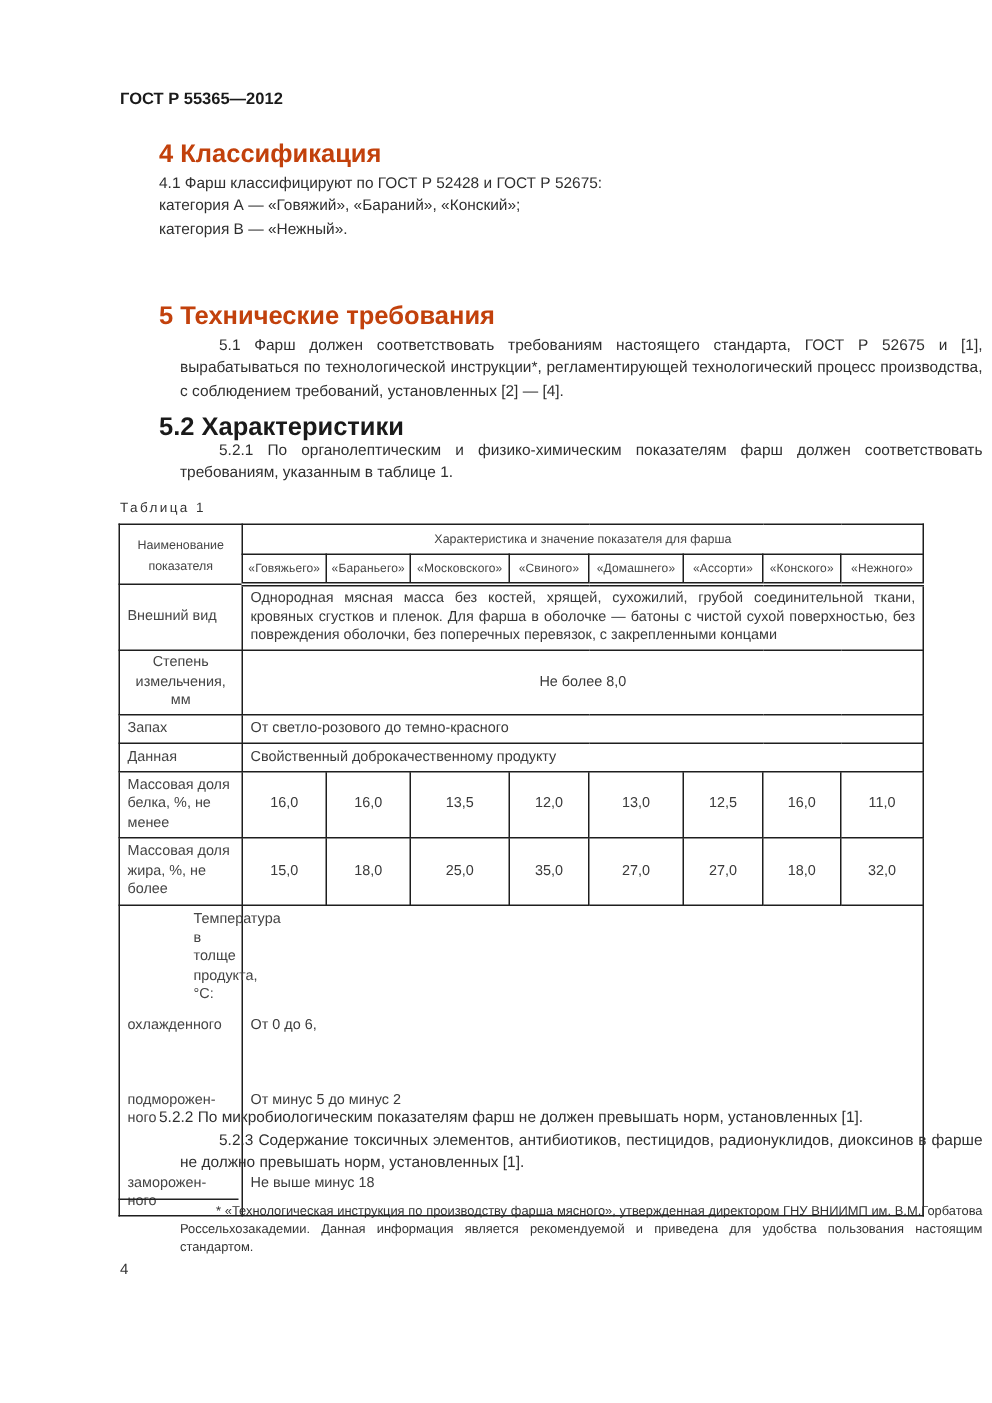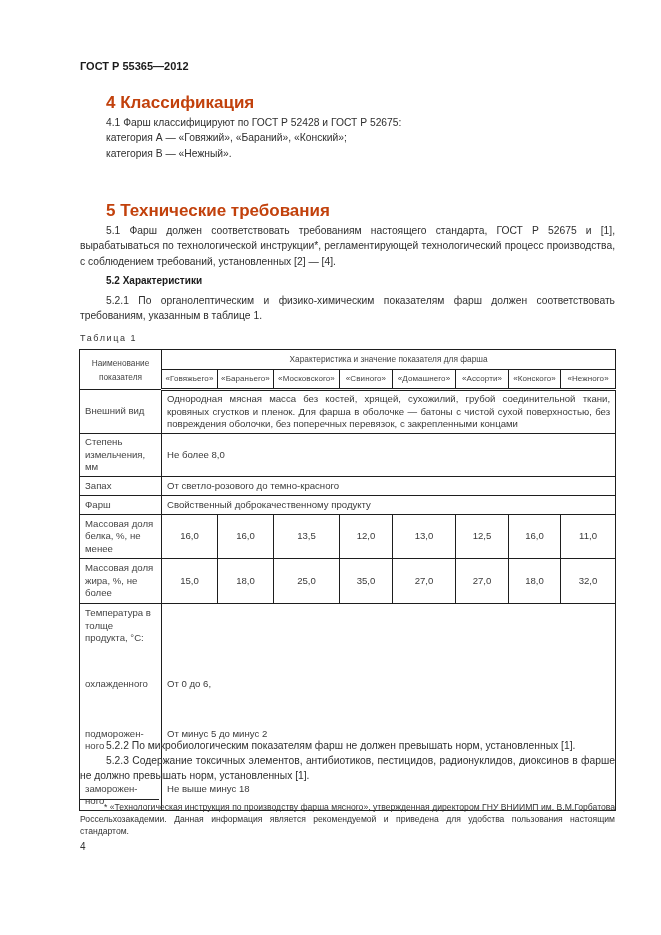--- a/index.html
+++ b/index.html
@@ -4,23 +4,23 @@
 <style>
   html, body { margin: 0; padding: 0; background: #ffffff; }
   body {
     width: 661px; height: 935px; position: relative; overflow: hidden;
     font-family: "Liberation Sans", "DejaVu Sans", sans-serif;
     color: #2b2b2b;
   }
   .abs { position: absolute; }
   .doc-id { left: 80px; top: 60px; font-size: 11px; font-weight: bold; color: #1a1a1a; }
   .h1 { font-size: 17px; font-weight: bold; color: #c2410c; }
-  .h2 { font-size: 10px; font-weight: bold; color: #1a1a1a; }
+  .h2 { font-size: 17px; font-weight: bold; color: #1a1a1a; }
   .p { font-size: 10.3px; line-height: 15.3px; color: #2f2f2f; }
-  .justify { text-align: justify; text-align-last: left; }
+  .justify { text-align: justify; text-align-last: left; margin-left: 40px; }
   .indent { text-indent: 26px; }
   .table-caption { left: 80px; top: 333px; font-size: 9px; letter-spacing: 1.6px; color: #333; }
 
   
   .tbl { left: 79px; top: 349px; width: 536px; }
   table { border-collapse: collapse; width: 536px; table-layout: fixed; }
   td, th {
     border: 1px solid #1e1e1e; font-weight: normal; font-size: 9.6px; color: #3a3a3a;
     padding: 0 5px; vertical-align: middle; line-height: 12.6px;
   }
@@ -81,30 +81,30 @@
       <th class="prod">«Свиного»</th>
       <th class="prod">«Домашнего»</th>
       <th class="prod">«Ассорти»</th>
       <th class="prod">«Конского»</th>
       <th class="prod">«Нежного»</th>
     </tr>
     <tr style="height:44px;">
       <td class="name">Внешний вид</td>
       <td colspan="8" style="text-align:justify;">Однородная мясная масса без костей, хрящей, сухожилий, грубой соединительной ткани, кровяных сгустков и пленок. Для фарша в оболочке — батоны с чистой сухой поверхностью, без повреждения оболочки, без поперечных перевязок, с закрепленными концами</td>
     </tr>
-    <tr style="height:43px;">
+    <tr style="height:43px;text-align:center;">
       <td class="name">Степень измельчения, мм</td>
       <td colspan="8">Не более 8,0</td>
     </tr>
     <tr style="height:19px;">
       <td class="name">Запах</td>
       <td colspan="8">От светло-розового до темно-красного</td>
     </tr>
     <tr style="height:19px;">
-      <td class="name">Фарш</td>
+      <td class="name">Данная</td>
       <td colspan="8">Свойственный доброкачественному продукту</td>
     </tr>
     <tr style="height:44px;">
       <td class="name">Массовая доля белка, %, не менее</td>
       <td class="num">16,0</td>
       <td class="num">16,0</td>
       <td class="num">13,5</td>
       <td class="num">12,0</td>
       <td class="num">13,0</td>
       <td class="num">12,5</td>
@@ -117,21 +117,21 @@
       <td class="num">18,0</td>
       <td class="num">25,0</td>
       <td class="num">35,0</td>
       <td class="num">27,0</td>
       <td class="num">27,0</td>
       <td class="num">18,0</td>
       <td class="num">32,0</td>
     </tr>
     <tr style="height:123px;">
       <td class="name temp-cell" style="padding:3px 5px 0 5px;">
-        <div style="height:43px;">Температура в толще продукта, °С:</div>
+        <div style="height:43px;margin-left:44px;">Температура в толще продукта, °С:</div>
         <div class="temp-line">охлажденного</div>
         <div class="temp-line" style="height:27px;">подморожен-ного</div>
         <div class="temp-line" style="height:27px;">заморожен-ного</div>
       </td>
       <td colspan="8" class="temp-cell" style="padding:3px 5px 0 5px;">
         <div style="height:43px;"></div>
         <div class="temp-line">От 0 до 6,</div>
         <div class="temp-line" style="height:27px;">От минус 5 до минус 2</div>
         <div class="temp-line" style="height:27px;">Не выше минус 18</div>
       </td>

